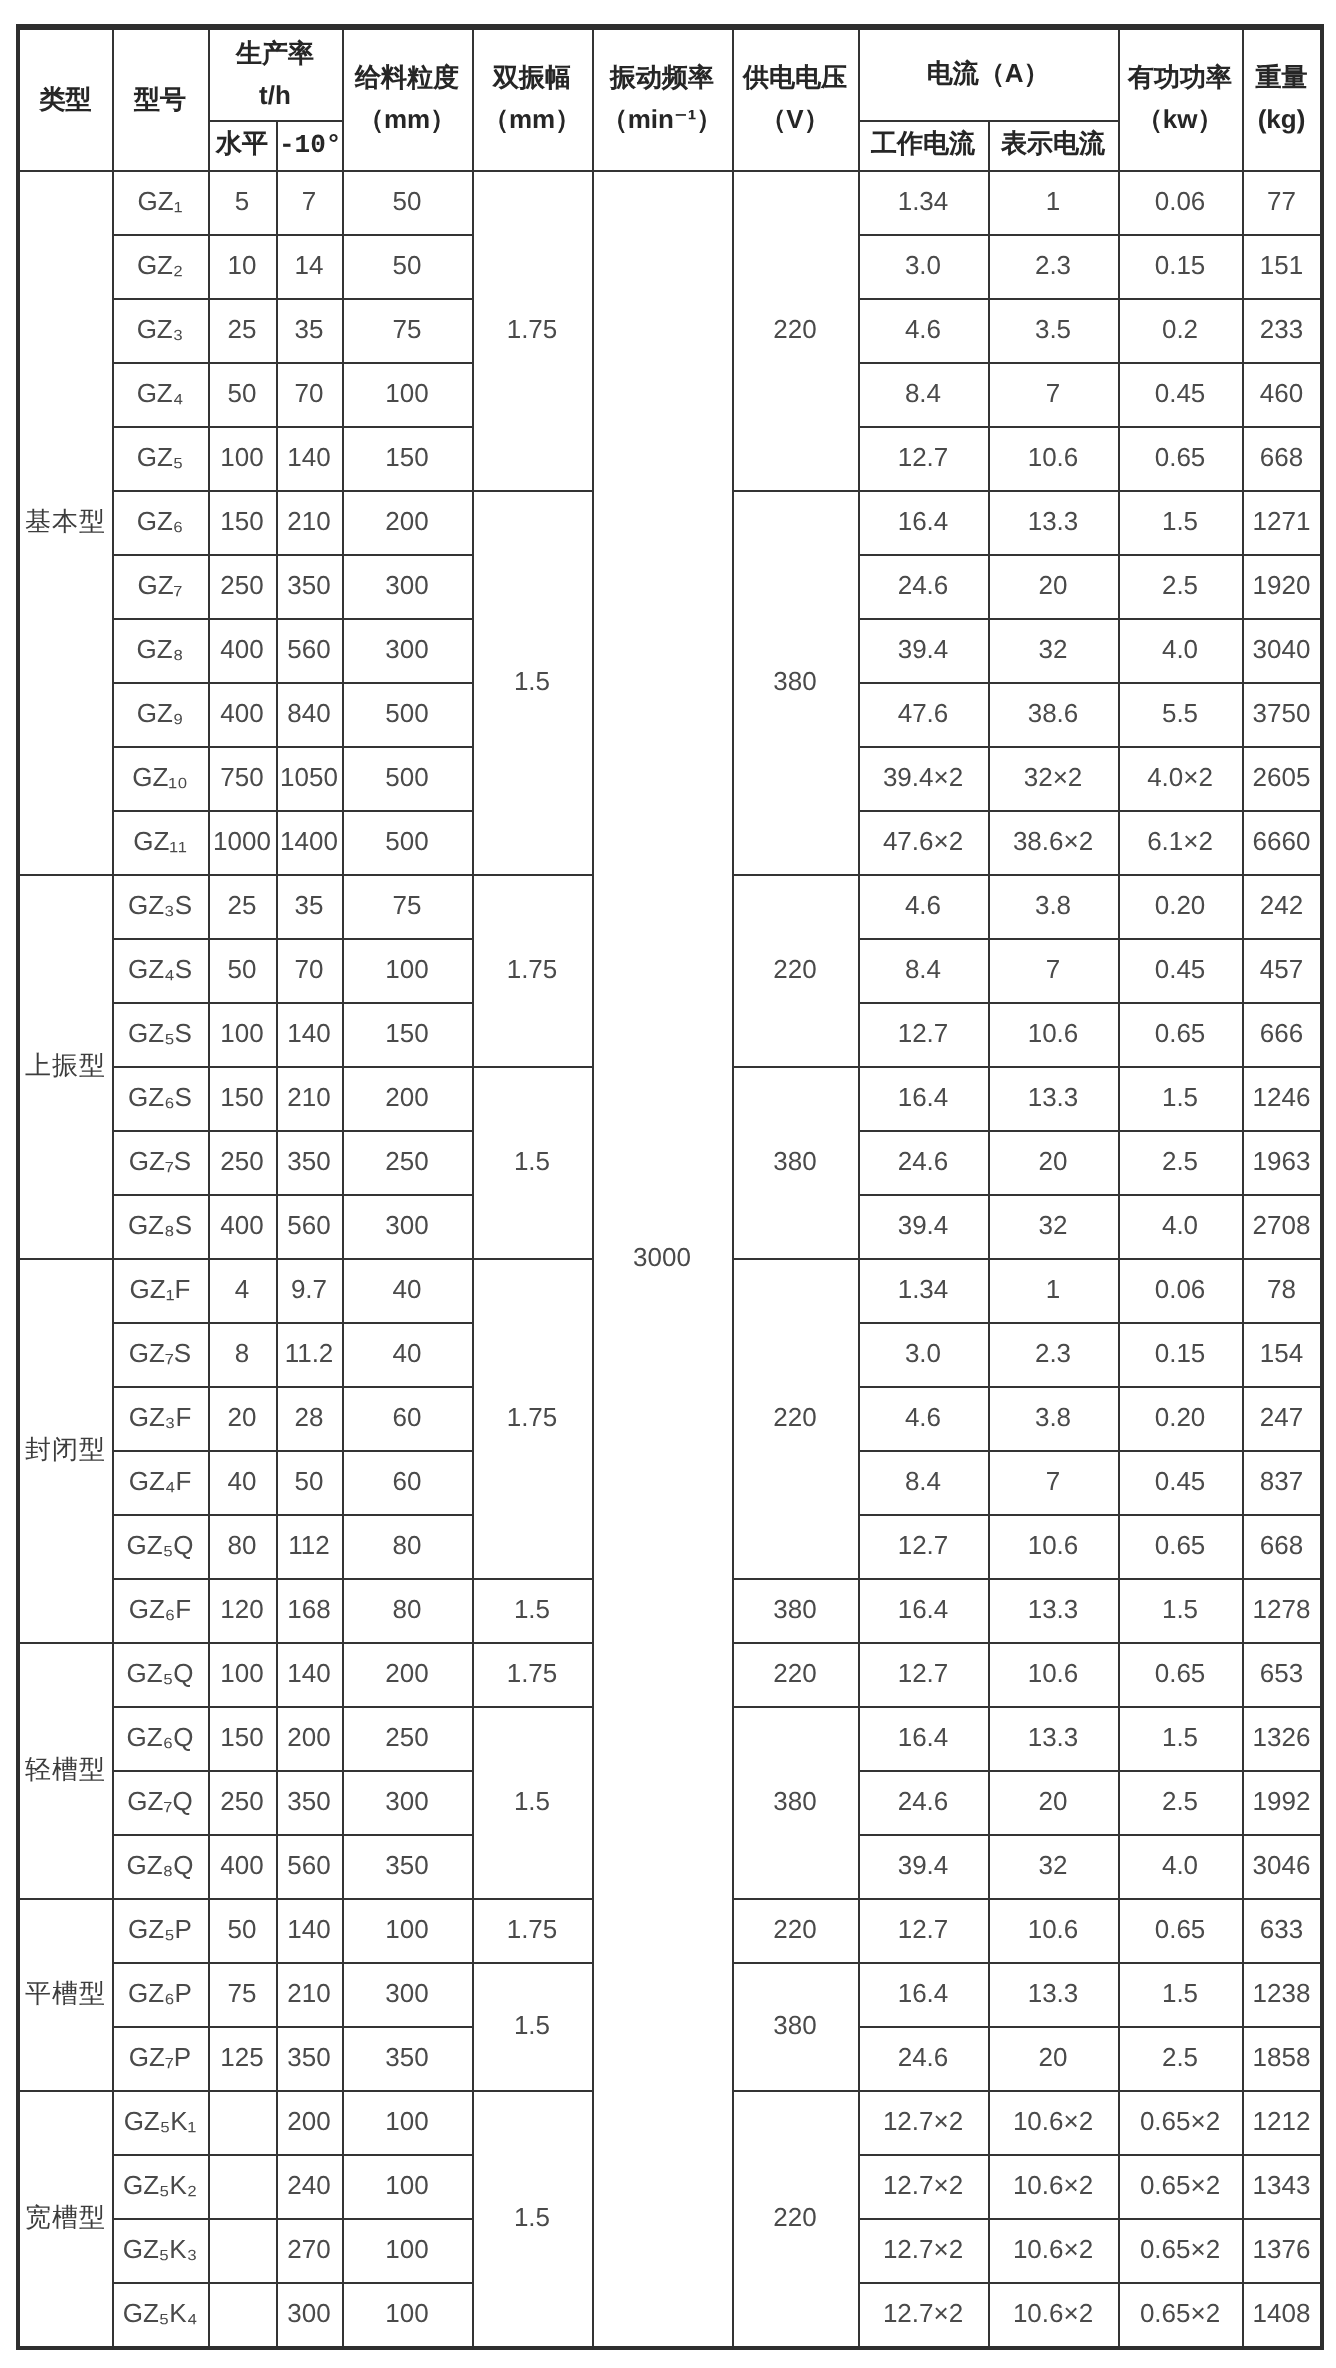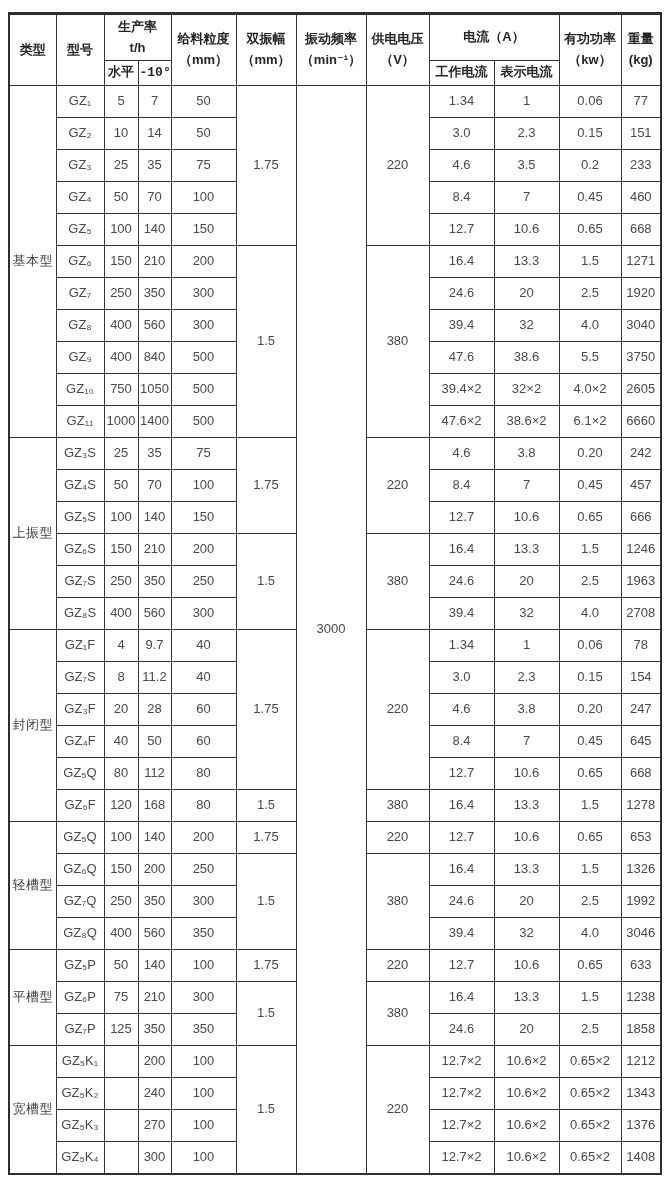--- a/index.html
+++ b/index.html
@@ -334,21 +334,21 @@
           <td>247</td>
         </tr>
         <tr>
           <td>GZ₄F</td>
           <td>40</td>
           <td>50</td>
           <td>60</td>
           <td>8.4</td>
           <td>7</td>
           <td>0.45</td>
-          <td>645</td>
+          <td>837</td>
         </tr>
         <tr>
           <td>GZ₅Q</td>
           <td>80</td>
           <td>112</td>
           <td>80</td>
           <td>12.7</td>
           <td>10.6</td>
           <td>0.65</td>
           <td>668</td>

